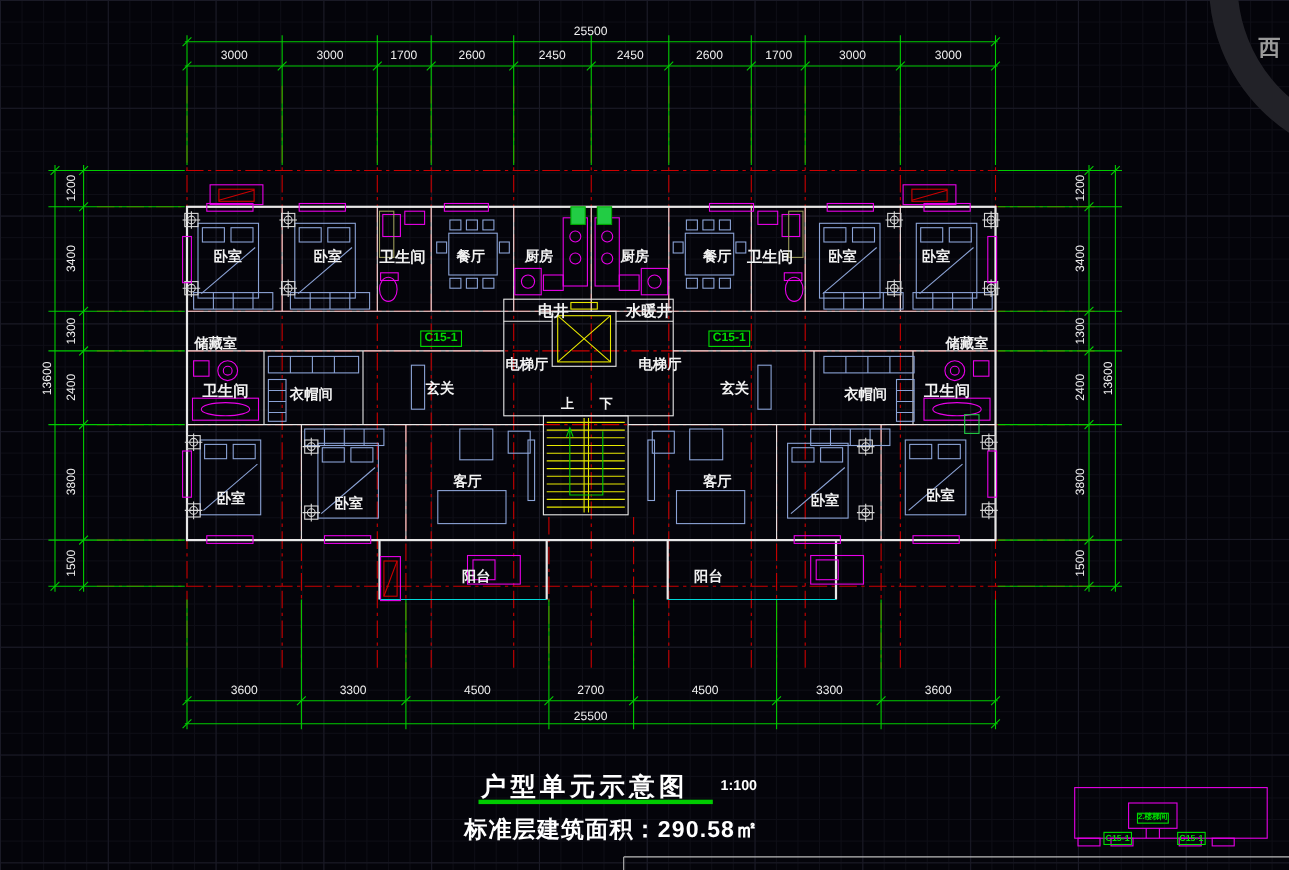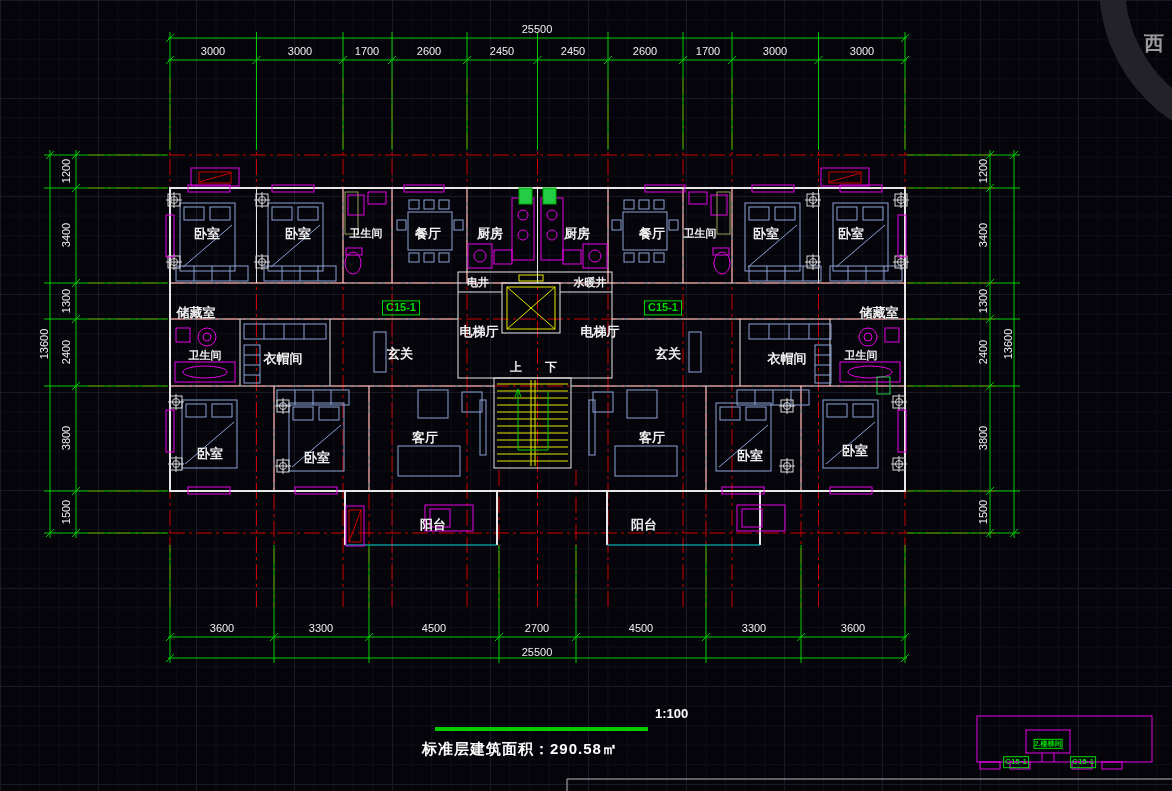--- a/index.html
+++ b/index.html
@@ -8,32 +8,32 @@
     background-image:
       linear-gradient(#1a1a26 1px, transparent 1px),
       linear-gradient(90deg,#1a1a26 1px, transparent 1px),
       linear-gradient(#0e0e16 1px, transparent 1px),
       linear-gradient(90deg,#0e0e16 1px, transparent 1px);
     background-size:98px 98px,98px 98px,19.6px 19.6px,19.6px 19.6px;
     font-family:Liberation Sans, sans-serif;padding-left:19px;}
   svg{position:absolute;left:0;top:0;}
   .lbl{position:absolute;transform:translate(-50%,-50%);color:#f2f2f2;font-size:13px;
        font-weight:bold;white-space:nowrap;line-height:1;text-align:center;}
-  .sm{font-size:11px;}
+  .sm{font-size:14px;}
   .dim{position:absolute;transform:translate(-50%,-50%);color:#f0f0f0;font-size:11px;
        white-space:nowrap;line-height:1;}
   .vdim{transform:translate(-50%,-50%) rotate(-90deg);}
   .gbox{position:absolute;transform:translate(-50%,-50%);color:#00dd00;font-size:11px;
        font-weight:bold;border:1px solid #00dd00;padding:0 3px;line-height:1.2;white-space:nowrap;}
   .mini{font-size:8px;padding:0 1px;border-width:1px;}
   .tiny{font-size:7px;padding:0;border-width:1px;}
   .compass{position:absolute;color:#9a9a9a;font-size:20px;font-weight:bold;}
   .title{position:absolute;color:#fff;font-size:23px;font-weight:bold;letter-spacing:4px;white-space:nowrap;}
   .scale{position:absolute;color:#fff;font-size:13px;font-weight:bold;white-space:nowrap;}
-  .subtitle{position:absolute;color:#fff;font-size:15px;font-weight:bold;letter-spacing:1px;white-space:nowrap;}
+  .subtitle{position:absolute;color:#fff;font-size:21px;font-weight:bold;letter-spacing:1px;white-space:nowrap;}
   .note{position:absolute;color:#fff;font-size:22px;font-weight:bold;white-space:nowrap;}
   .updown{font-size:12px;}
 </style>
 </head>
 <body>
 
 <div id="canvas">
 
 <svg width="1172" height="791" viewBox="0 0 1172 791">
   <defs>
@@ -328,21 +328,21 @@
 <div class="lbl" style="left:577px;top:233px">厨房</div>
 <div class="lbl" style="left:652px;top:233px">餐厅</div>
 <div class="lbl sm" style="left:700px;top:233px">卫生间</div>
 <div class="lbl" style="left:766px;top:233px">卧室</div>
 <div class="lbl" style="left:851px;top:233px">卧室</div>
 
 <div class="lbl" style="left:196px;top:312px">储藏室</div>
 <div class="lbl" style="left:879px;top:312px">储藏室</div>
 <div class="gbox" style="left:401px;top:308px">C15-1</div>
 <div class="gbox" style="left:663px;top:308px">C15-1</div>
-<div class="lbl sm" style="left:478px;top:282px">电井</div>
+<div class="lbl sm" style="left:503px;top:282px">电井</div>
 <div class="lbl sm" style="left:590px;top:282px">水暖井</div>
 
 <div class="lbl" style="left:479px;top:331px">电梯厅</div>
 <div class="lbl" style="left:600px;top:331px">电梯厅</div>
 <div class="lbl" style="left:400px;top:353px">玄关</div>
 <div class="lbl" style="left:668px;top:353px">玄关</div>
 <div class="lbl sm" style="left:205px;top:355px">卫生间</div>
 <div class="lbl sm" style="left:861px;top:355px">卫生间</div>
 <div class="lbl" style="left:283px;top:358px">衣帽间</div>
 <div class="lbl" style="left:787px;top:358px">衣帽间</div>
@@ -354,20 +354,21 @@
 <div class="lbl" style="left:750px;top:455px">卧室</div>
 <div class="lbl" style="left:855px;top:450px">卧室</div>
 
 <div class="lbl" style="left:433px;top:524px">阳台</div>
 <div class="lbl" style="left:644px;top:524px">阳台</div>
 
 <div class="lbl updown" style="left:516px;top:367px">上</div>
 <div class="lbl updown" style="left:551px;top:367px">下</div>
 
 <div class="compass" style="left:1144px;top:30px">西</div>
+<div class="title" style="left:437px;top:700px">户型单元示意图</div>
 <div class="scale" style="left:655px;top:706px">1:100</div>
 <div class="subtitle" style="left:422px;top:740px">标准层建筑面积：290.58㎡</div>
 
 <div class="gbox tiny" style="left:1048px;top:744px">2.楼梯间</div>
 <div class="gbox mini" style="left:1016px;top:762px">C15-1</div>
 <div class="gbox mini" style="left:1083px;top:762px">C15-1</div>
 
 </div>
 
 </body></html>

